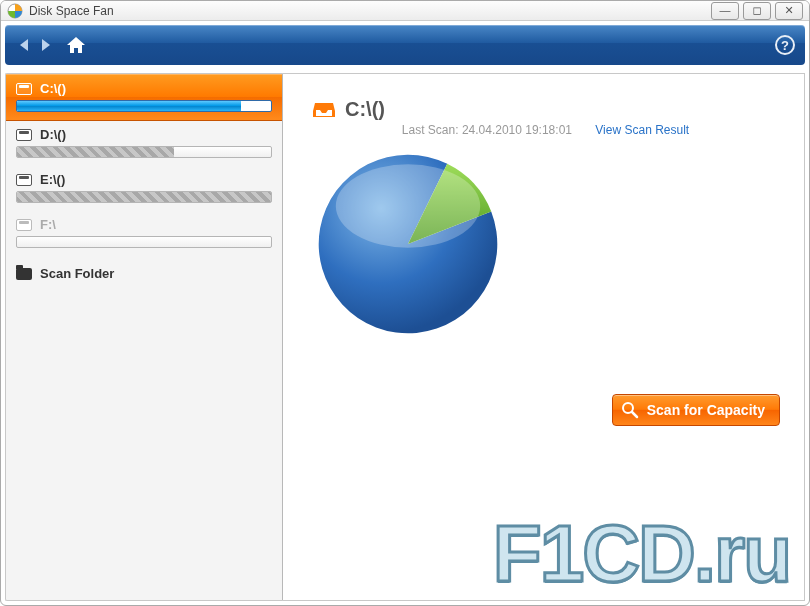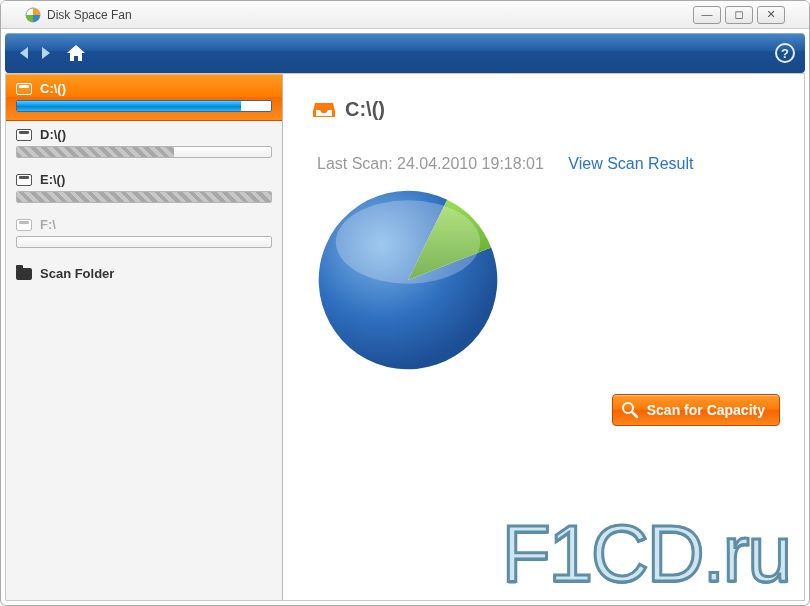--- a/index.html
+++ b/index.html
@@ -1,20 +1,20 @@
 <!DOCTYPE html>
 <html><head>
 <meta charset="utf-8">
 <style>
   * { box-sizing: border-box; margin: 0; padding: 0; }
   html, body { width: 810px; height: 606px; font-family: "Segoe UI", Tahoma, sans-serif; font-size: 13px; color: #333; }
   body { background: #fff; border: 1px solid #aaa; border-radius: 6px; overflow: hidden; position: relative; }
 
   
-  .titlebar { height: 28px; display: flex; align-items: center; padding: 0 24px; background: linear-gradient(#fdfdfd,#ececec); border-bottom: 1px solid #ccc; }
+  .titlebar { height: 20px; display: flex; align-items: center; padding: 0 6px; background: linear-gradient(#fdfdfd,#ececec); border-bottom: 1px solid #ccc; }
   .titlebar .logo { width: 16px; height: 16px; margin-right: 6px; }
   .titlebar .title { font-size: 12px; color: #444; flex: 1; }
   .winbtns { display: flex; gap: 4px; }
   .winbtn { width: 28px; height: 18px; border: 1px solid #9a9a9a; border-radius: 3px; background: linear-gradient(#fafafa,#e8e8e8); display: flex; align-items: center; justify-content: center; }
   .winbtn span { font-size: 11px; line-height: 1; color: #555; }
 
   
   .toolbar { height: 40px; margin: 4px; border-radius: 4px; background: linear-gradient(#4a87c7,#1f5aa0 45%,#194f93 46%,#17488a); display: flex; align-items: center; padding: 0 10px; color: #fff; box-shadow: inset 0 1px 0 rgba(255,255,255,.3); }
   .toolbar .nav { display: flex; gap: 4px; margin-right: 10px; }
   .tri { width: 0; height: 0; border-top: 6px solid transparent; border-bottom: 6px solid transparent; }
@@ -47,32 +47,32 @@
   .disk-icon.white::before { border-color:#fff; background:rgba(255,255,255,.1);} .disk-icon.white::after{ background:#fff; }
   .disk-icon.dim::before { border-color:#bbb;} .disk-icon.dim::after{ background:#bbb; }
   .folder-icon { width: 16px; height: 12px; background:#333; border-radius:2px; position:relative; }
   .folder-icon::before { content:""; position:absolute; top:-3px; left:0; width:7px; height:4px; background:#333; border-radius:1px 1px 0 0; }
 
   
   .content-pad { padding: 24px 30px; }
   .ctitle { display:flex; align-items:center; gap:10px; }
   .inbox-icon svg{display:block;}
   .ctitle h1 { font-size: 20px; color:#555; font-weight:600; }
-  .meta { margin: 34px 0 10px 4px; font-size: 16px; color:#999; }
+  .meta { margin: 2px 0 10px 4px; font-size: 12px; color:#999;text-align:center; }
   .meta a { color:#2a73c8; text-decoration:none; margin-left: 20px; }
   .panel { display:flex; align-items:center; gap:40px; margin-top: 12px; }
   .pie-wrap { width: 190px; height: 190px; position: relative; }
   .legend { display:grid; grid-template-columns: 18px 110px 80px; row-gap: 22px; align-items:center; font-size:13px; }
   .sw { width:16px; height:16px; border-radius:2px; }
   .legend .lbl { font-weight:bold; color:#555; }
   .legend .val { color:#555; }
   .scan-btn { position:absolute; right:24px; top:320px; height:32px; padding:0 14px 0 8px; display:flex; align-items:center; gap:8px; color:#fff; font-weight:bold; font-size:14px; border:1px solid #c54700; border-radius:4px; background:linear-gradient(#ff9b2e,#ff7a07 48%,#f76400 50%,#ff861a); box-shadow: inset 0 1px 0 rgba(255,255,255,.4); cursor:pointer; }
   .mag { width:18px; height:18px; }
 
-  .watermark { position:absolute; right:14px; bottom:0px; font-family: Arial Black, Arial, sans-serif; font-weight:400; font-size:80px; letter-spacing:-2px; color:#cfe5ef; -webkit-text-stroke: 3px #5e8da4; text-shadow: 0 2px 0 #5e8da4; pointer-events:none; user-select:none; }
+  .watermark { position:absolute; right:14px; bottom:0px; font-family: Arial Black, Arial, sans-serif; font-weight:700; font-size:80px; letter-spacing:-2px; color:#cfe5ef; -webkit-text-stroke: 3px #5e8da4; text-shadow: 0 2px 0 #5e8da4; pointer-events:none; user-select:none; }
 </style>
 </head>
 <body>
 
 <div class="titlebar">
   <span class="logo">
     <svg viewBox="0 0 16 16" width="16" height="16">
         <circle cx="8" cy="8" r="7" fill="#fff" stroke="#999"></circle>
         <path d="M8 1 A7 7 0 0 1 15 8 L8 8Z" fill="#f7a11b"></path>
         <path d="M15 8 A7 7 0 0 1 8 15 L8 8Z" fill="#2f88d4"></path>

